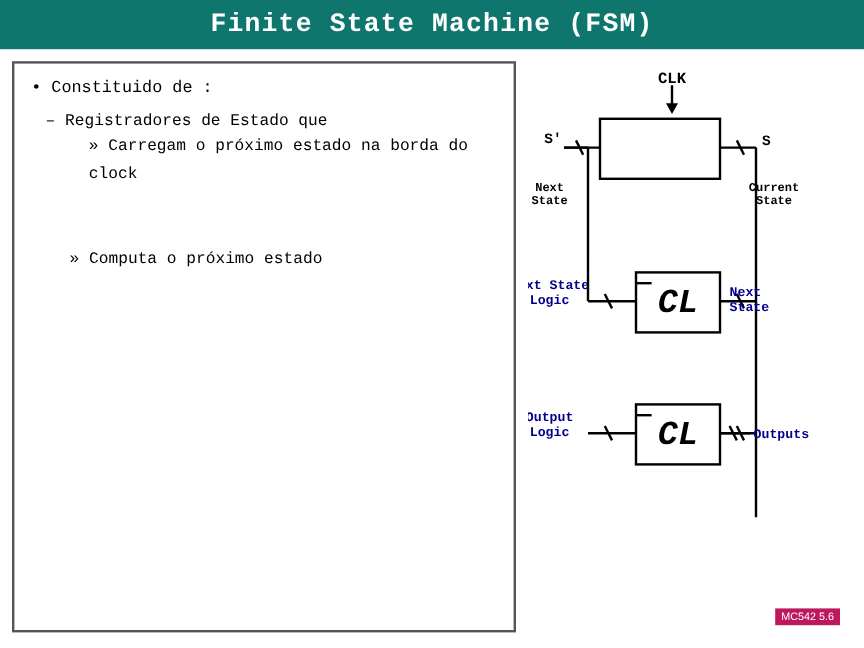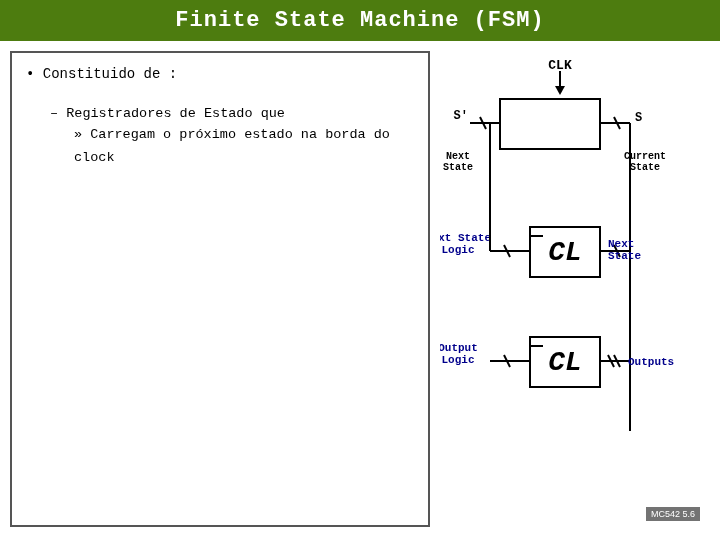--- a/index.html
+++ b/index.html
@@ -5,21 +5,21 @@
     * { box-sizing: border-box; margin: 0; padding: 0; }
     body {
       width: 720px;
       height: 540px;
       background: #fff;
       font-family: 'Courier New', monospace;
       overflow: hidden;
     }
 
     .title-bar {
-      background: #4d7c0f;
+      background: #0f766e;
       color: #fff;
       text-align: center;
       font-size: 22px;
       font-weight: bold;
       padding: 8px 0;
       letter-spacing: 1px;
     }
 
     .main-content {
       display: flex;
@@ -33,25 +33,25 @@
     .left-panel {
       flex: 0 0 420px;
       border: 2px solid #555;
       padding: 10px 14px;
       font-size: 13.5px;
       line-height: 1.7;
     }
 
     .left-panel .bullet-main {
       font-size: 14px;
-      margin-bottom: 16px;
+      margin-bottom: 4px;
     }
 
     .left-panel .level1 {
-      margin-left: 24px;
+      margin-left: 12px;
     }
 
     .left-panel .level2 {
       margin-left: 32px;
     }
 
     .left-panel .level2::before {
       content: '» ';
     }
 
@@ -65,21 +65,21 @@
       position: relative;
       padding: 4px;
       text-align: center;
     }
 
     
     .slide-num {
       position: absolute;
       bottom: 6px;
       right: 10px;
-      background: #737373;
+      background: #be185d;
       color: #fff;
       font-size: 9px;
       padding: 2px 5px;
       font-family: Arial, sans-serif;
     }
   </style>
 </head>
 <body>
 
 <div class="title-bar">
@@ -87,20 +87,21 @@
 </div>
 
 <div class="main-content">
 
   <div class="left-panel">
     <div class="bullet-main">• Constituido de :</div>
     <div class="level1">– Registradores de Estado que</div>
     <div class="level2" style="margin-left:48px; margin-top:-2px;">Carregam o próximo estado na borda do clock</div>
     <div class="spacer"></div>
     <div class="spacer"></div>
+    <div class="level2">Computa o próximo estado</div>
   </div>
 
   <div class="right-panel">
     <svg viewBox="0 0 260 460" width="260" height="460" style="position:absolute; top:0; left:0;">
 
       <text x="120" y="18" font-size="13" font-weight="bold" font-family="Courier New" text-anchor="middle">CLK</text>
 
       <line x1="120" y1="20" x2="120" y2="38" stroke="#000" stroke-width="2"></line>
       <polygon points="115,35 120,44 125,35" fill="#000"></polygon>
 

